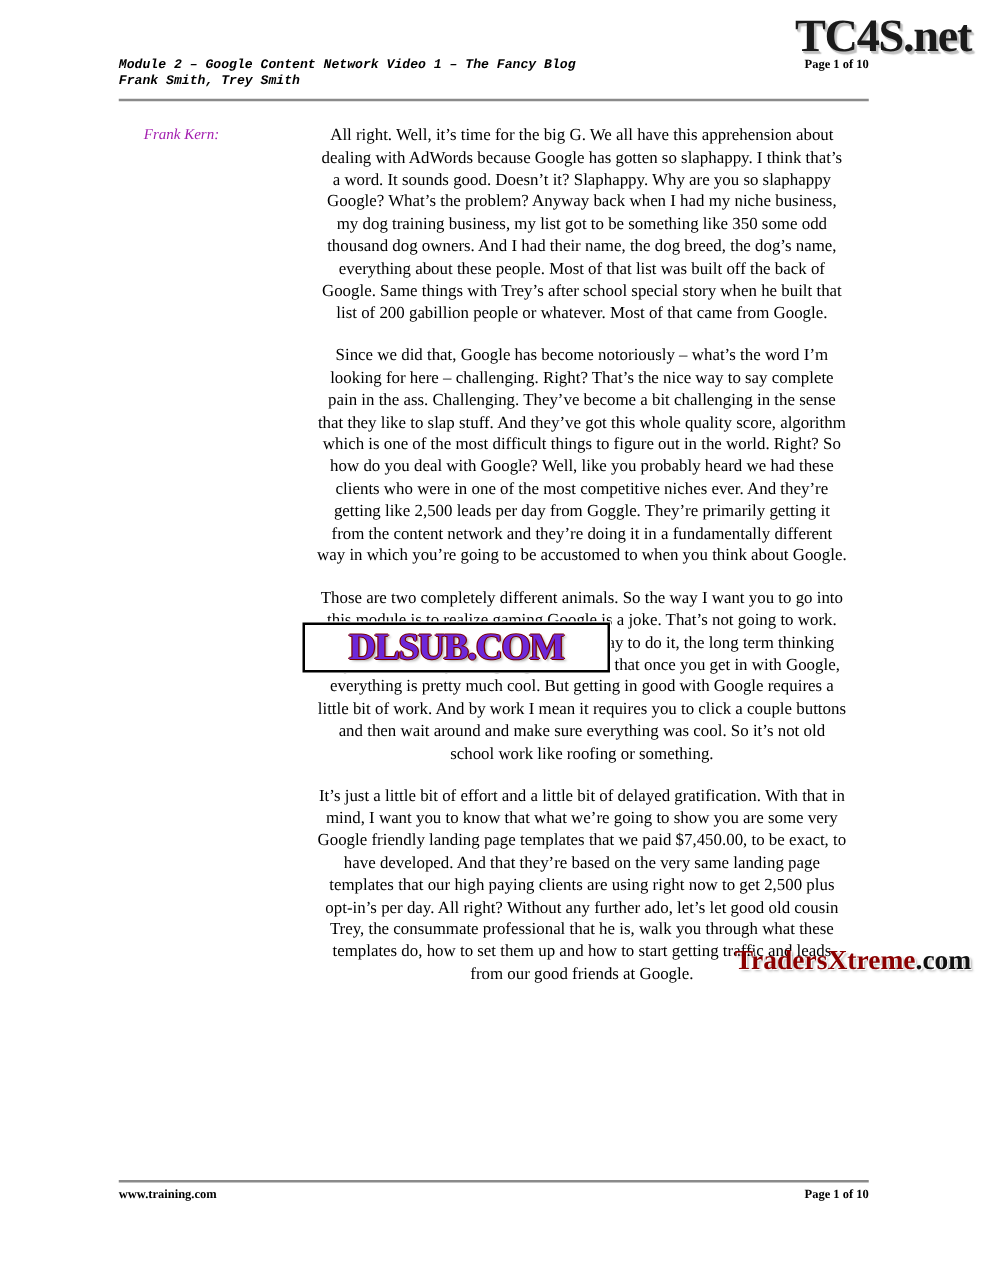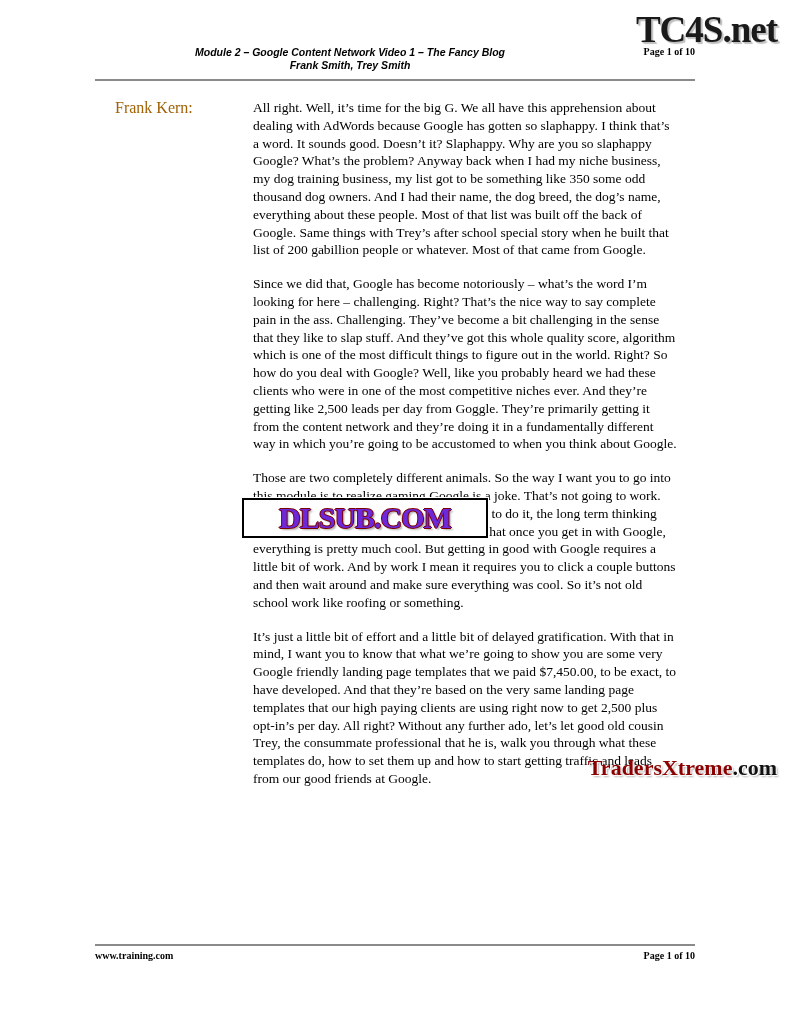--- a/index.html
+++ b/index.html
@@ -44,22 +44,21 @@
     left: 95px;
     top: 46px;
     width: 600px;
     height: 26px;
   }
   .header-center {
     position: absolute;
     left: 0;
     top: 0;
     width: 510px;
-    text-align: center;
-    font-family: Liberation Sans, sans-serif;
+    font-family: Liberation Mono, monospace;
     font-weight: bold;
     font-style: italic;
     font-size: 10.5px;
     line-height: 12.5px;
     color: #000;
   }
   .header-pageno {
     position: absolute;
     right: 0;
     top: 0;
@@ -79,35 +78,36 @@
     background: #8a8a8a;
   }
 
   
   .speaker {
     position: absolute;
     left: 115px;
     top: 99px;
     width: 130px;
     font-family: "Liberation Serif", serif;
-    font-size: 16px;
+    font-style: italic;
+    font-size: 12px;
     line-height: 17.8px;
-    color: #a16207;
+    color: #a21caf;
   }
 
   .transcript {
     position: absolute;
     left: 253px;
     top: 99px;
     width: 425px;
     font-family: "Liberation Serif", serif;
     font-size: 13.5px;
     line-height: 17.8px;
     color: #000;
-    text-align: left;
+    text-align: center;
   }
   .transcript p {
     margin: 0 0 16px 0;
   }
   .transcript p:last-child {
     margin-bottom: 11px;
   }
 
   
   .dlsub {

